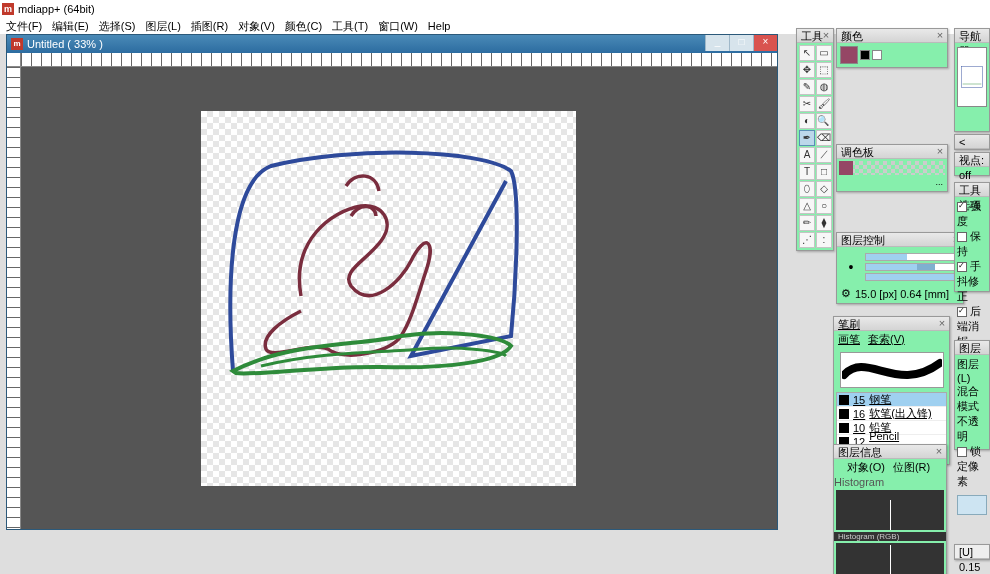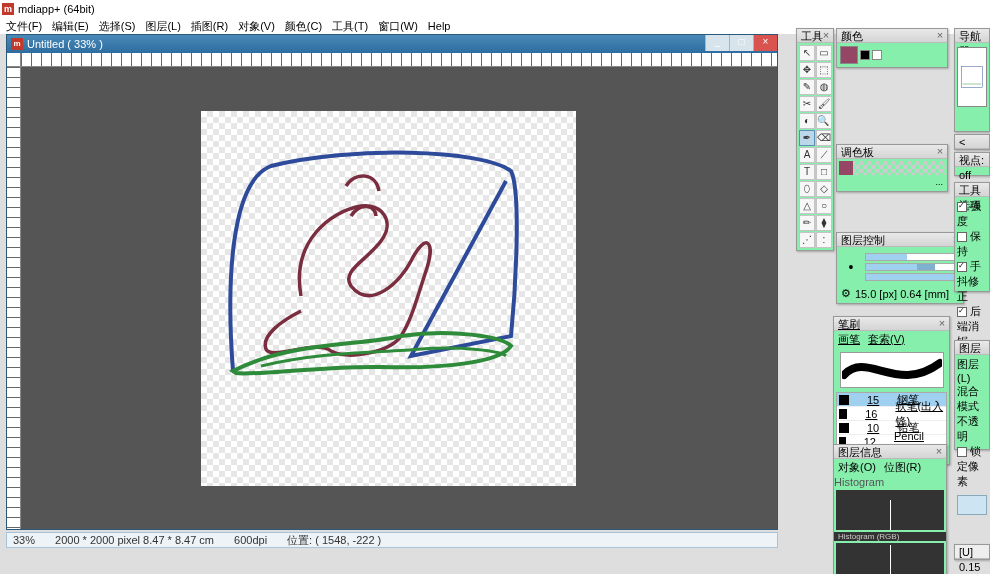--- a/index.html
+++ b/index.html
@@ -51,21 +51,21 @@
   .rgb { font-size:9px; padding: 0 4px; line-height:12px; color:#333;}
   .palette-strip { height:14px; margin:2px;
     background-image: linear-gradient(45deg,#ccc 25%,transparent 25%,transparent 75%,#ccc 75%),
                       linear-gradient(45deg,#ccc 25%,transparent 25%,transparent 75%,#ccc 75%);
     background-size:8px 8px; background-position:0 0,4px 4px; position:relative;}
   .palette-strip .cell { position:absolute; top:0; width:14px; height:14px;}
   
   .brushprev { margin:4px auto; width:104px; height:36px; background:#fff; border:1px solid #999; display:flex; align-items:center; justify-content:center;}
   .brushprev svg { width:100px; height:30px;}
   .list { background:#fff; border:1px solid #aaa; margin:2px; font-size:10px;}
-  .list .row { display:flex; align-items:center; height:14px; border-bottom:1px solid #eee; padding-left:2px; gap:18px;}
+  .list .row { display:flex; align-items:center; height:14px; border-bottom:1px solid #eee; padding-left:2px; gap:4px;}
   .list .row.sel { background:#9fd0f0; }
   .list .row .sq { width:10px; height:10px; background:#000;}
   
   .slider { position:relative; height:8px; margin:2px; background:#fff; border:1px solid #aaa;}
   .slider .fill { position:absolute; left:0; top:0; bottom:0; background:#9fd0f0;}
   .slider .extra { position:absolute; top:0; bottom:0; background:#7fb0d0;}
   
   .hist { margin:2px; height:40px; background:#333; position:relative;}
   .hist::before { content:""; position:absolute; left:50%; bottom:0; width:1px; height:30px; background:#fff;}
   
@@ -118,26 +118,20 @@
           <path d="M100 185 C90 130 130 100 160 95 C180 92 195 110 180 130 C165 150 140 160 150 175 C170 200 200 170 210 150
                    C225 120 235 130 225 160 C215 190 210 210 200 225 C190 240 150 250 130 240 C115 228 70 250 65 238 C60 225 80 210 100 200" fill="none" stroke="#7a2d3e" stroke-width="3.5"></path>
           <path d="M145 75 C155 60 175 62 178 80 M150 105 C160 90 175 95 175 105" fill="none" stroke="#7a2d3e" stroke-width="3.5"></path>
           <path d="M32 260 C90 230 160 235 200 225 C250 218 300 225 310 235 C300 250 250 258 180 256 C120 255 50 265 35 262 Z" fill="none" stroke="#2e8b3a" stroke-width="4"></path>
           <path d="M60 255 C120 240 180 242 220 238 C260 235 300 240 305 245" fill="none" stroke="#2e8b3a" stroke-width="3"></path>
         </svg>
       </div>
     </div>
   </div>
 
-  <div class="statusbar">
-    <span>33%</span>
-    <span>2000 * 2000 pixel   8.47 * 8.47 cm</span>
-    <span>600dpi</span>
-    <span>位置: ( 1548, -222 )</span>
-  </div>
 
   <div class="float" style="left:796px; top:-6px; width:38px;">
     <div class="phead">
       <span>工具</span>
       <span class="x">×</span>
     </div>
     <div class="tools-grid" id="tools-grid">
         <div class="tool">↖</div>
         <div class="tool">▭</div>
         <div class="tool">✥</div>
@@ -255,21 +249,21 @@
           <span>Pencil (Sketchbook)</span>
         </div>
       </div>
   </div>
 
   <div class="float" style="left:833px; top:410px; width:114px;">
     <div class="phead">
       <span>图层信息</span>
       <span class="x">×</span>
     </div>
-    <div style="font-size:9px; padding:1px 4px; display:flex; gap:8px;">
+    <div style="font-size:9px; padding:1px 13px; display:flex; gap:8px;">
       <span>对象(O)</span>
       <span>位图(R)</span>
     </div>
     <div style="font-size:11px; padding-left:0; color:#555;">Histogram</div>
     <div class="hist"></div>
     <div style="font-size:8px; padding-left:4px; background:#333; color:#ccc;">Histogram (RGB)</div>
     <div class="hist" style="height:32px;"></div>
   </div>
 
   <div class="float rightcut" style="top:-6px; height:104px;">

